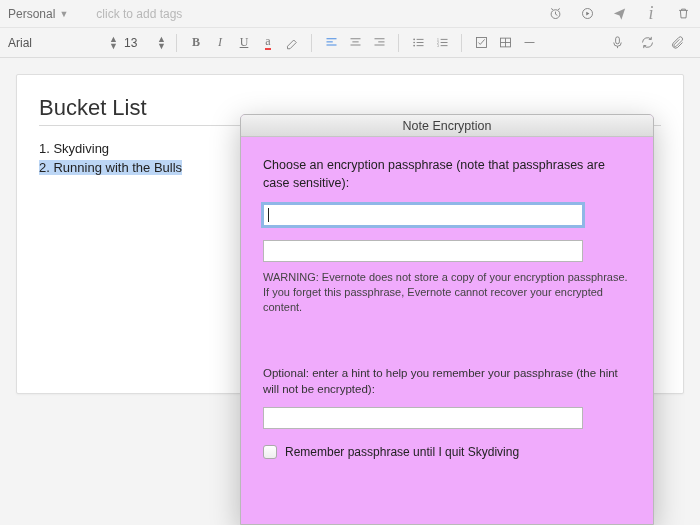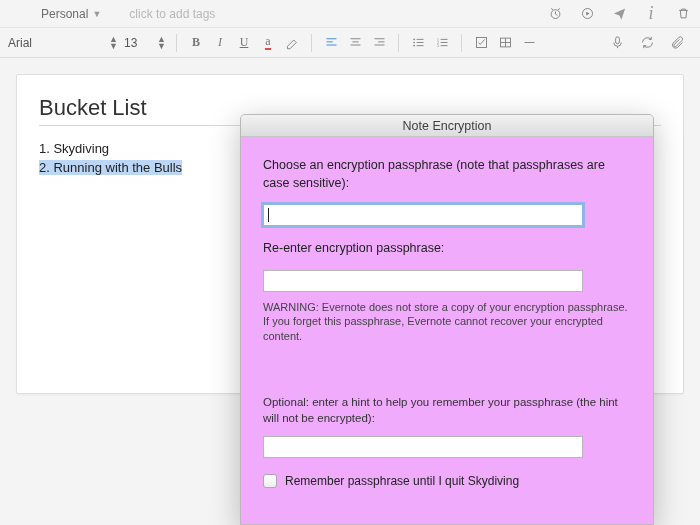--- a/index.html
+++ b/index.html
@@ -1,20 +1,20 @@
 <!DOCTYPE html>
 <html><head>
 <meta charset="utf-8">
 <style>
   * { box-sizing: border-box; margin: 0; padding: 0; }
   html, body { width: 700px; height: 525px; overflow: hidden; font-family: "Helvetica Neue", Arial, sans-serif; background: #f4f4f4; }
   .app { width:700px; height:525px; position:relative; background:#f4f4f4; }
   
   .tagbar { display:flex; align-items:center; height:28px; padding:0 8px; border-bottom:1px solid #e4e4e4; }
-  .notebook-sel { display:flex; align-items:center; gap:4px; color:#6d6d6d; font-size:12px; cursor:pointer;margin-left:33px; }
+  .notebook-sel { display:flex; align-items:center; gap:4px; color:#6d6d6d; font-size:12px; cursor:pointer; }
   .chevdown { font-size:9px; color:#9a9a9a; }
   .tagph { margin-left:28px; color:#b8b8b8; font-size:12px; }
   .top-actions { margin-left:auto; display:flex; gap:14px; align-items:center; }
   .top-actions svg { width:18px; height:18px; fill:none; stroke:#9a9a9a; stroke-width:1.5; }
   .top-actions .solid { fill:#9a9a9a; stroke:none; }
   
   .fmtbar { display:flex; align-items:center; height:30px; padding:0 8px; gap:6px; border-bottom:1px solid #dcdcdc; font-size:12px; color:#555; }
   .fontbox { display:flex; align-items:center; gap:4px; width:110px; justify-content:space-between; }
   .sizebox { display:flex; align-items:flex-end; width:42px; justify-content:space-between; }
   .updn { font-size:9px; line-height:7px; color:#777; }
@@ -194,21 +194,20 @@
 
   <div class="modal">
     <div class="modal-titlebar">
       <span>Note Encryption</span>
     </div>
     <div class="modal-body">
       <p class="label">Choose an encryption passphrase (note that passphrases are case sensitive):</p>
       <div class="field1">
         <div class="inp focused"><span class="cursor"></span></div>
       </div>
-      <p class="label field2lbl">Re-enter encryption passphrase:</p>
       <input class="inp" type="password" style="">
       <p class="small">WARNING: Evernote does not store a copy of your encryption passphrase. If you forget this passphrase, Evernote cannot recover your encrypted content.</p>
       <div class="gap"></div>
       <p class="hintlbl">Optional: enter a hint to help you remember your passphrase (the hint will not be encrypted):</p>
       <input class="inp" type="text" style="">
       <div class="chkrow">
         <span class="chk"></span>
         <span>Remember passphrase until I quit Skydiving</span>
       </div>
     </div>

